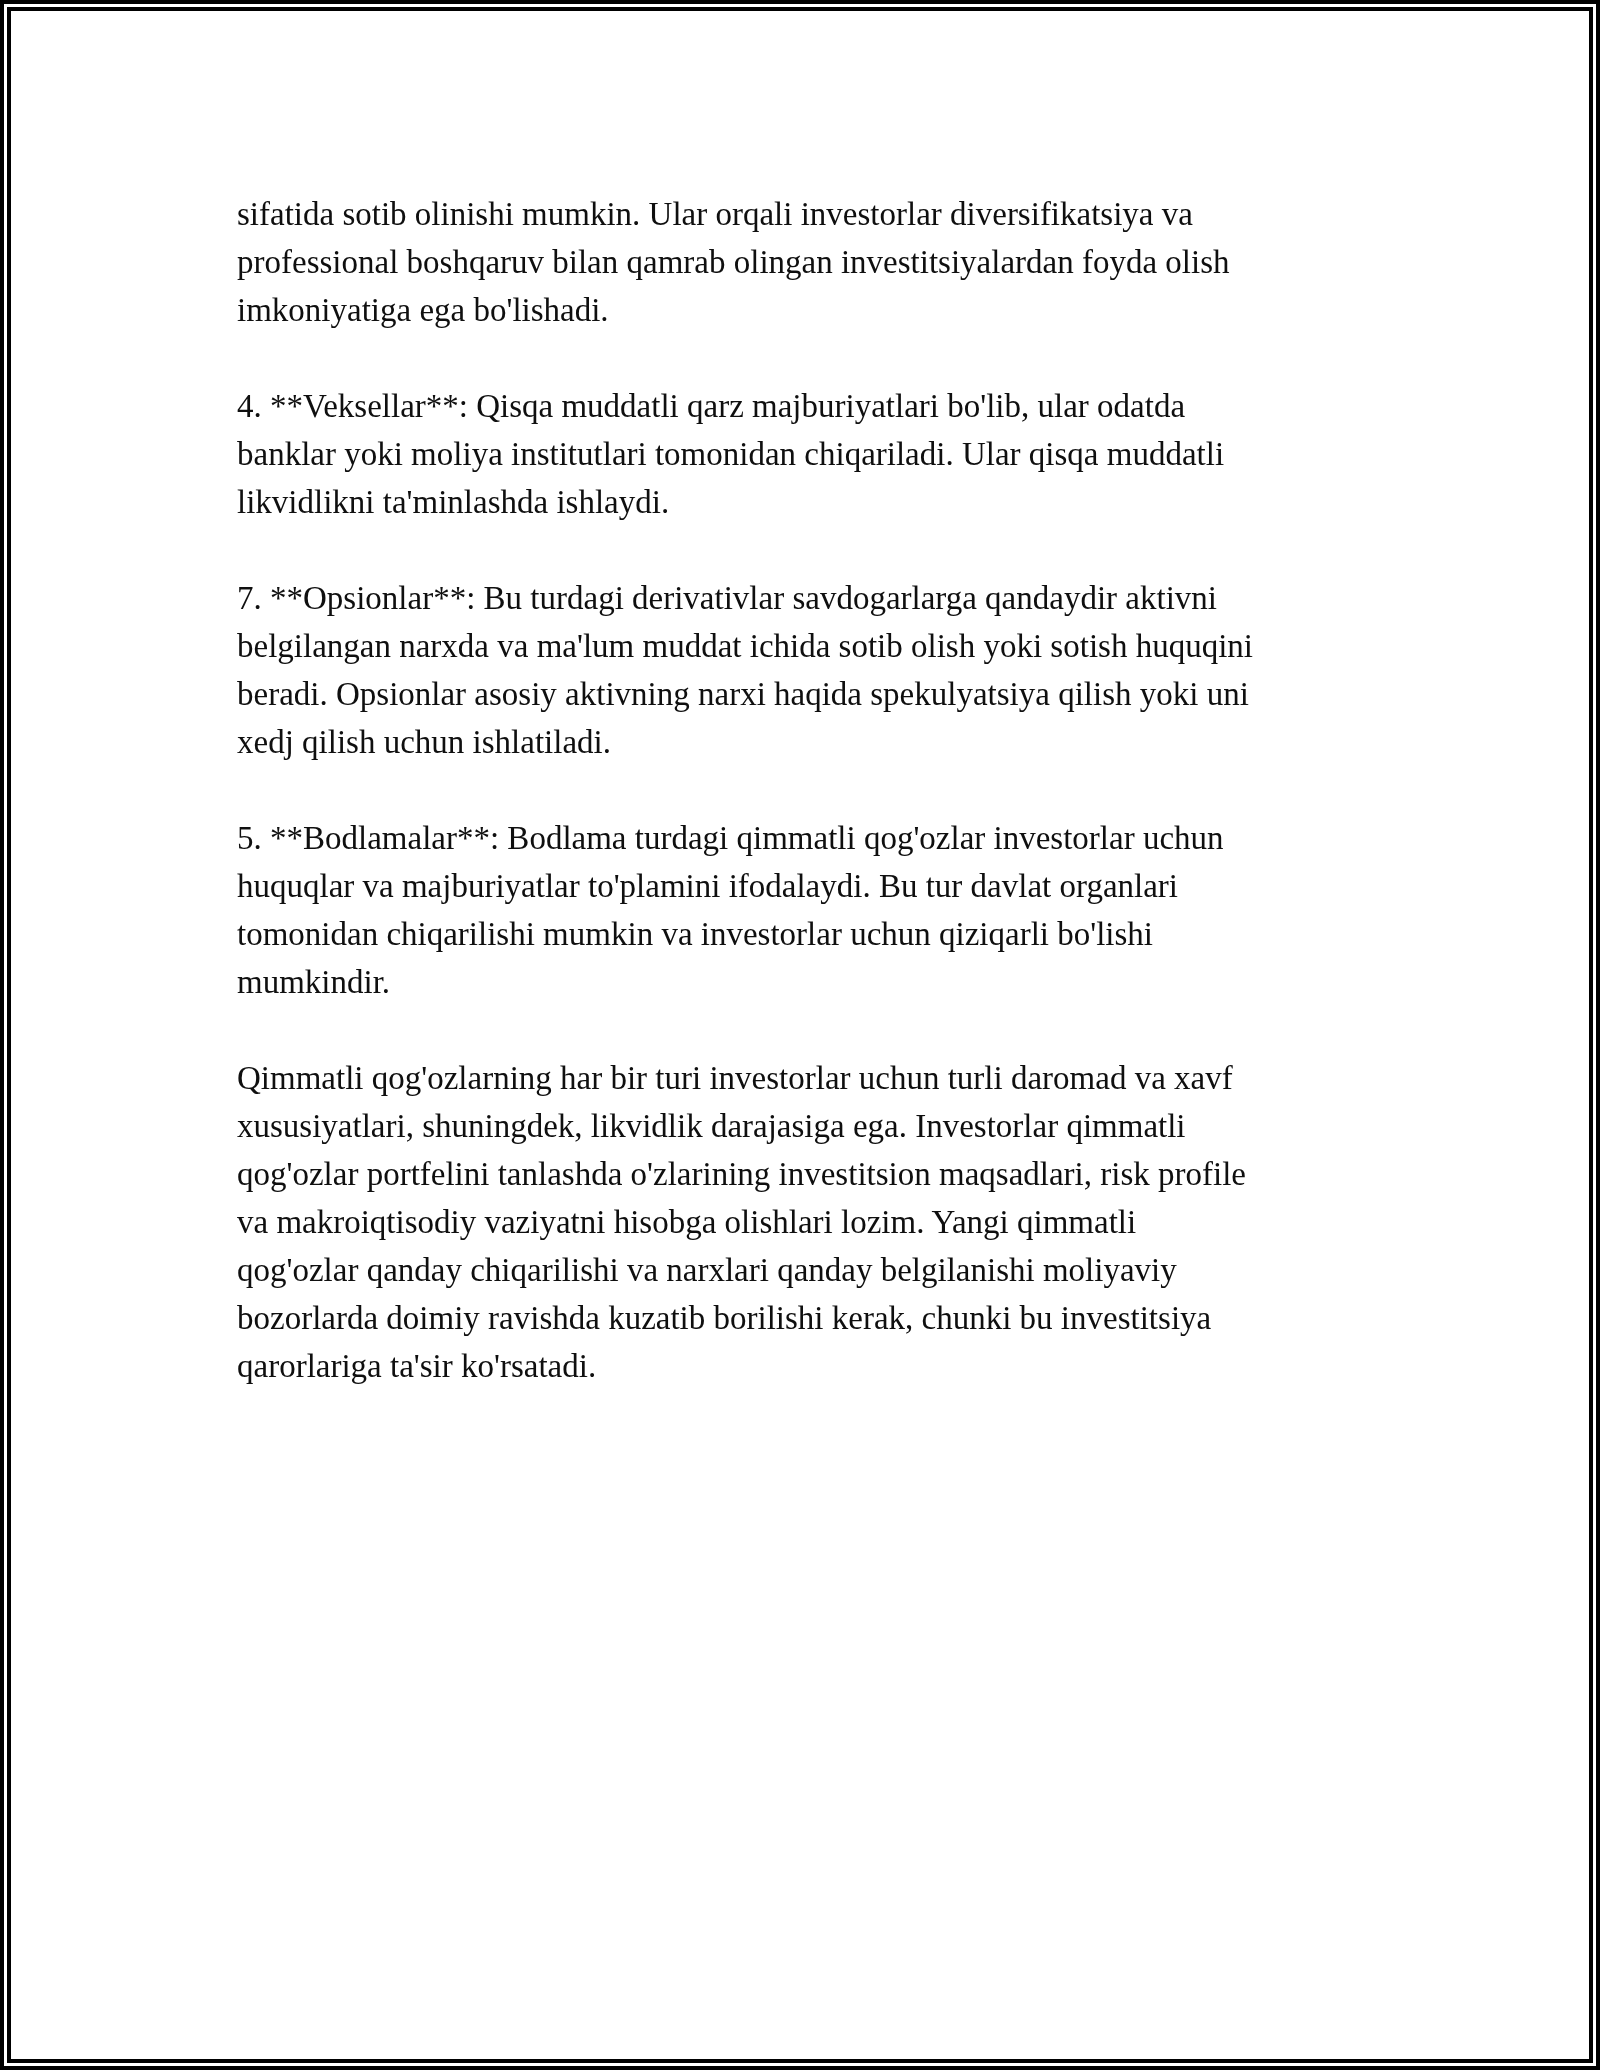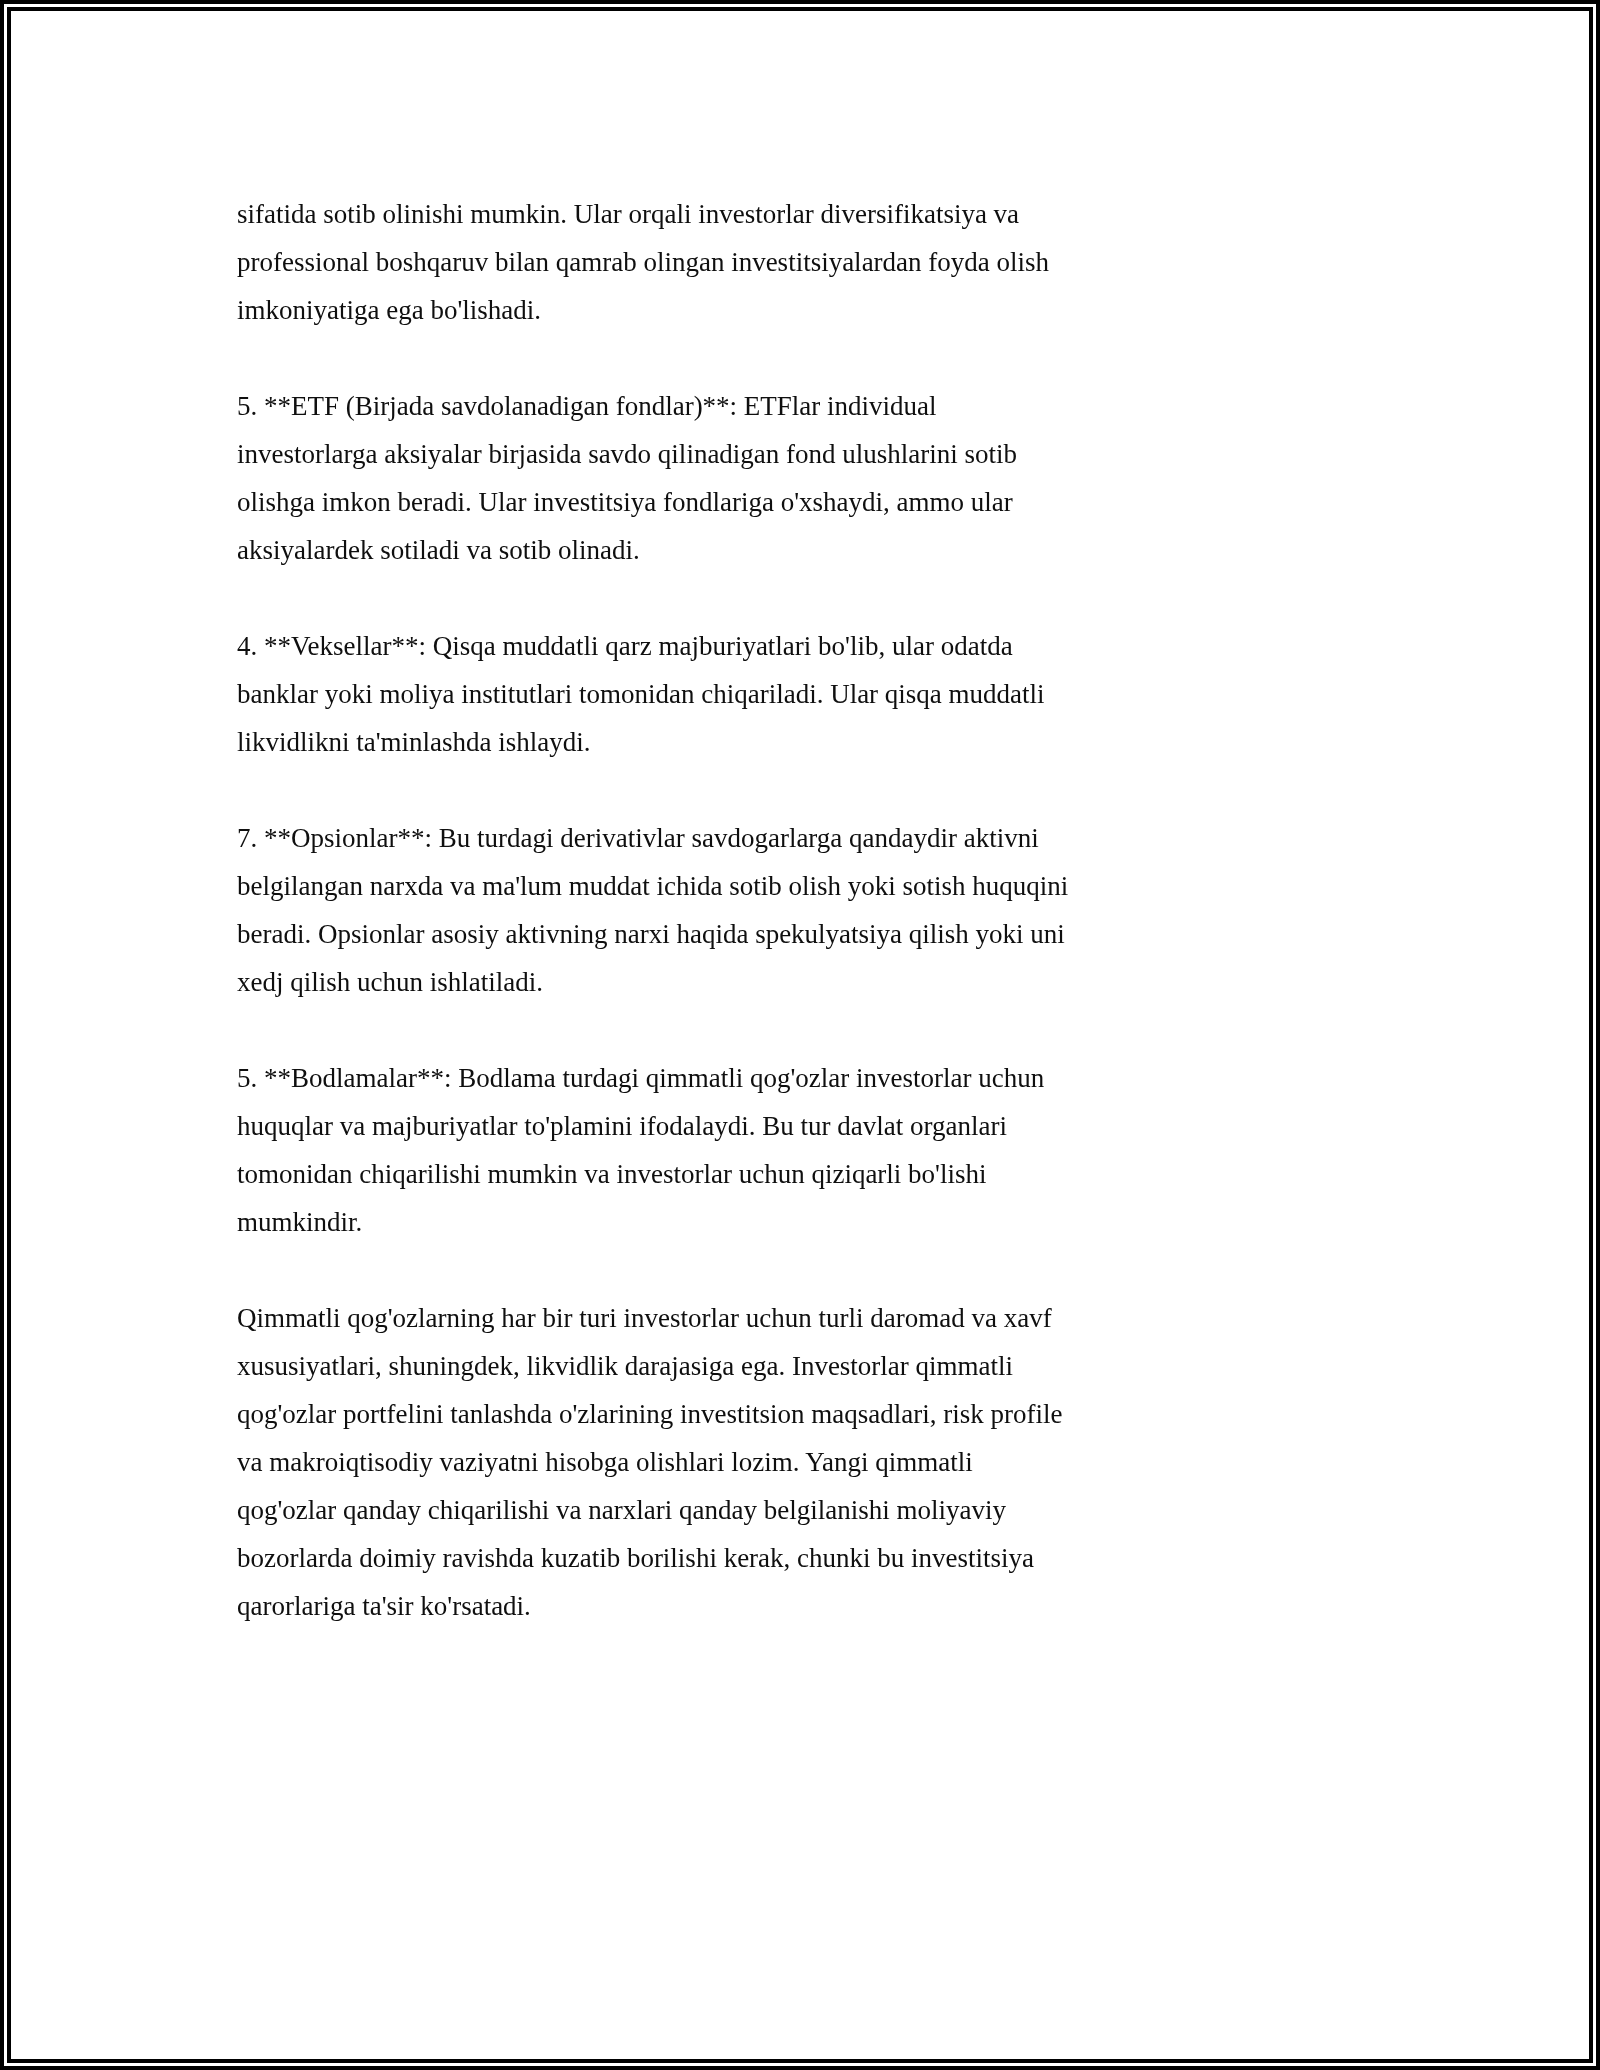--- a/index.html
+++ b/index.html
@@ -26,43 +26,39 @@
     border: 4px solid #000000;
     pointer-events: none;
   }
   .doc {
     position: absolute;
     left: 237px;
     top: 190px;
     width: 1205px;
     color: #0f0f0f;
     font-family: "Liberation Serif", "DejaVu Serif", serif;
-    font-size: 27px;
+    font-size: 33px;
     line-height: 48px;
   }
   .para {
     margin: 0 0 48px 0;
     white-space: pre-line;
   }
 </style>
 </head>
 <body>
 
 <div class="page">
   <div class="frame-outer"></div>
   <div class="frame-inner"></div>
 
   <div class="doc">
     <p class="para">sifatida sotib olinishi mumkin. Ular orqali investorlar diversifikatsiya va
 professional boshqaruv bilan qamrab olingan investitsiyalardan foyda olish
 imkoniyatiga ega bo'lishadi.</p>
-    <p class="para">5. **ETF (Birjada savdolanadigan fondlar)**: ETFlar individual
-investorlarga aksiyalar birjasida savdo qilinadigan fond ulushlarini sotib
-olishga imkon beradi. Ular investitsiya fondlariga o'xshaydi, ammo ular
-aksiyalardek sotiladi va sotib olinadi.</p>
     <p class="para">4. **Veksellar**: Qisqa muddatli qarz majburiyatlari bo'lib, ular odatda
 banklar yoki moliya institutlari tomonidan chiqariladi. Ular qisqa muddatli
 likvidlikni ta'minlashda ishlaydi.</p>
     <p class="para">7. **Opsionlar**: Bu turdagi derivativlar savdogarlarga qandaydir aktivni
 belgilangan narxda va ma'lum muddat ichida sotib olish yoki sotish huquqini
 beradi. Opsionlar asosiy aktivning narxi haqida spekulyatsiya qilish yoki uni
 xedj qilish uchun ishlatiladi.</p>
     <p class="para">5. **Bodlamalar**: Bodlama turdagi qimmatli qog'ozlar investorlar uchun
 huquqlar va majburiyatlar to'plamini ifodalaydi. Bu tur davlat organlari
 tomonidan chiqarilishi mumkin va investorlar uchun qiziqarli bo'lishi

